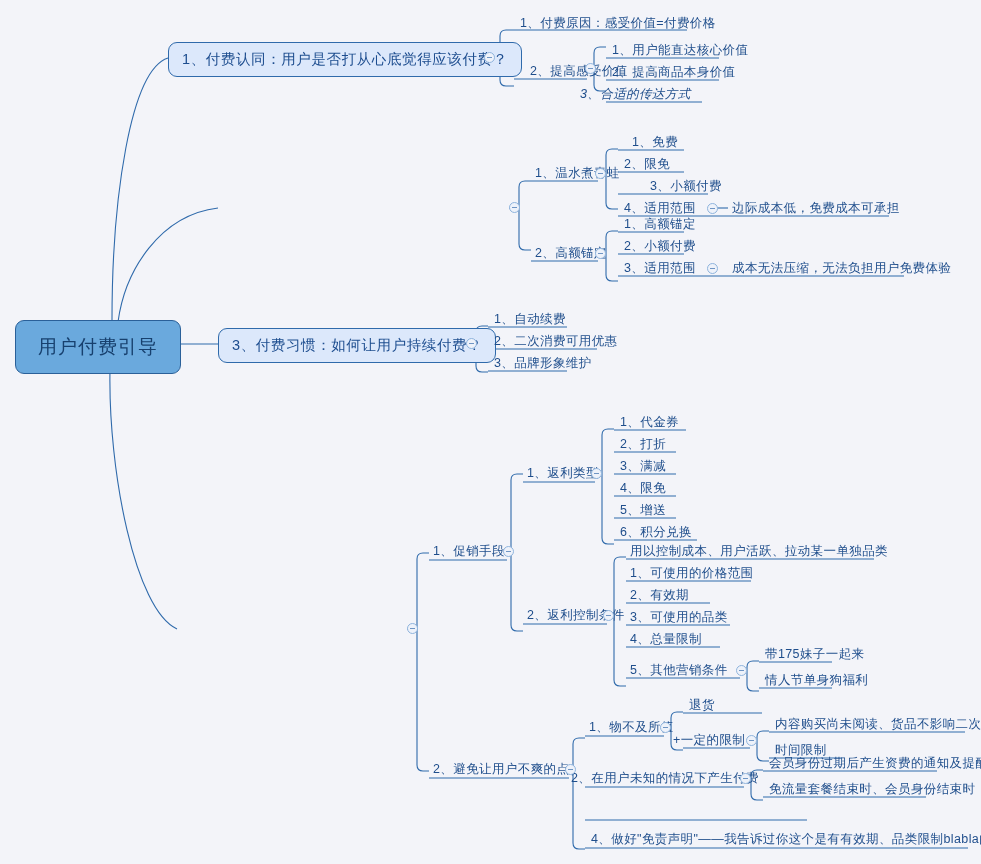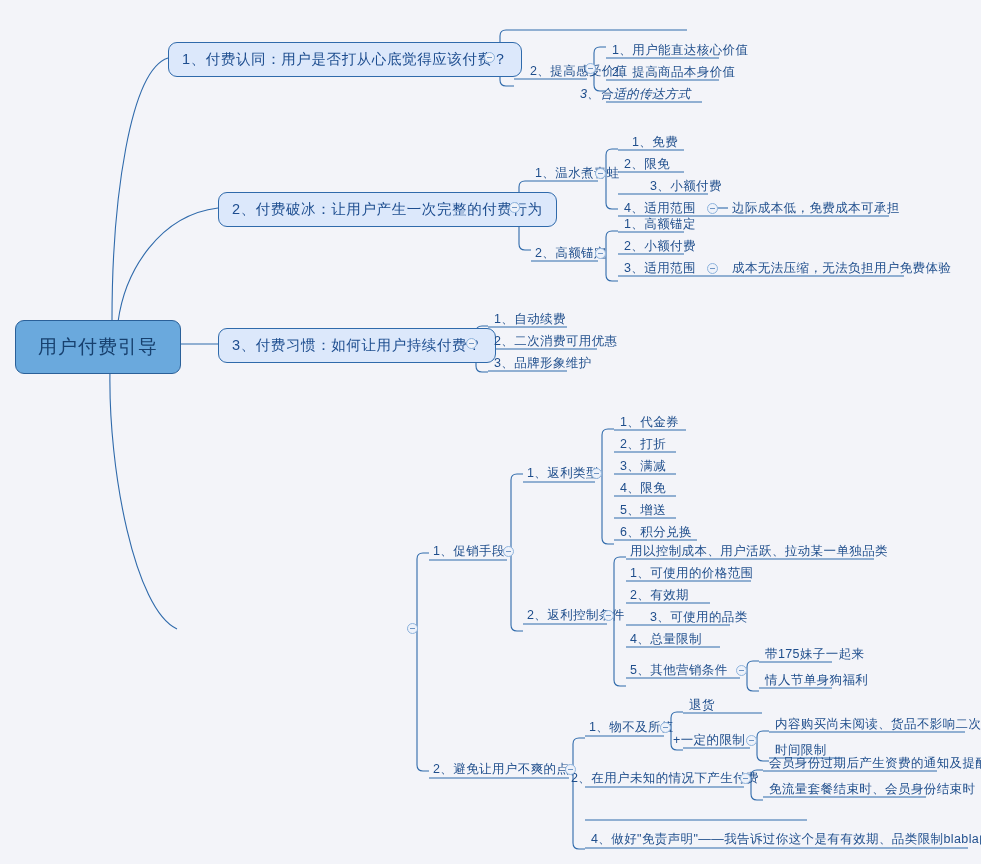--- a/index.html
+++ b/index.html
@@ -164,23 +164,23 @@
       <path d="M763 797 L 926 797"></path>
 
       <path d="M585 820 L 807 820"></path>
       <path d="M585 848 L 968 848"></path>
     </g>
   </svg>
 
   <div class="node root" style="left:15px;top:320px;">用户付费引导</div>
 
   <div class="node l1" style="left:168px;top:42px;">1、付费认同：用户是否打从心底觉得应该付费？</div>
-  <div class="node l1" style="left:218px;top:192px;">2、付费破冰：让用户产生一次完整的付费行为</div>
   <div class="node l1" style="left:218px;top:328px;">3、付费习惯：如何让用户持续付费？</div>
 
+  <div class="node leaf" style="left:516px;top:16px;">1、付费原因：感受价值=付费价格</div>
   <div class="node leaf" style="left:526px;top:64px;">2、提高感受价值</div>
   <div class="node leaf" style="left:608px;top:43px;">1、用户能直达核心价值</div>
   <div class="node leaf" style="left:608px;top:65px;">2、提高商品本身价值</div>
   <div class="node leaf" style="left:576px;top:87px;font-style:italic;">3、合适的传达方式</div>
 
   <div class="node leaf" style="left:531px;top:166px;">1、温水煮青蛙</div>
   <div class="node leaf" style="left:620px;top:135px;margin-left:8px;">1、免费</div>
   <div class="node leaf" style="left:620px;top:157px;">2、限免</div>
   <div class="node leaf" style="left:620px;top:179px;margin-left:26px;">3、小额付费</div>
   <div class="node leaf" style="left:620px;top:201px;">4、适用范围</div>
@@ -202,21 +202,21 @@
   <div class="node leaf" style="left:616px;top:437px;">2、打折</div>
   <div class="node leaf" style="left:616px;top:459px;">3、满减</div>
   <div class="node leaf" style="left:616px;top:481px;">4、限免</div>
   <div class="node leaf" style="left:616px;top:503px;">5、增送</div>
   <div class="node leaf" style="left:616px;top:525px;">6、积分兑换</div>
 
   <div class="node leaf" style="left:523px;top:608px;">2、返利控制条件</div>
   <div class="node leaf" style="left:626px;top:544px;">用以控制成本、用户活跃、拉动某一单独品类</div>
   <div class="node leaf" style="left:626px;top:566px;">1、可使用的价格范围</div>
   <div class="node leaf" style="left:626px;top:588px;">2、有效期</div>
-  <div class="node leaf" style="left:626px;top:610px;margin-left:20px;">3、可使用的品类</div>
+  <div class="node leaf" style="left:626px;top:610px;">3、可使用的品类</div>
   <div class="node leaf" style="left:626px;top:632px;">4、总量限制</div>
   <div class="node leaf" style="left:626px;top:663px;">5、其他营销条件</div>
   <div class="node leaf" style="left:761px;top:647px;">带175妹子一起来</div>
   <div class="node leaf" style="left:761px;top:673px;">情人节单身狗福利</div>
 
   <div class="node leaf" style="left:429px;top:762px;">2、避免让用户不爽的点</div>
 
   <div class="node leaf" style="left:585px;top:720px;">1、物不及所值</div>
   <div class="node leaf" style="left:685px;top:698px;">退货</div>
   <div class="node leaf" style="left:669px;top:733px;">+一定的限制</div>

